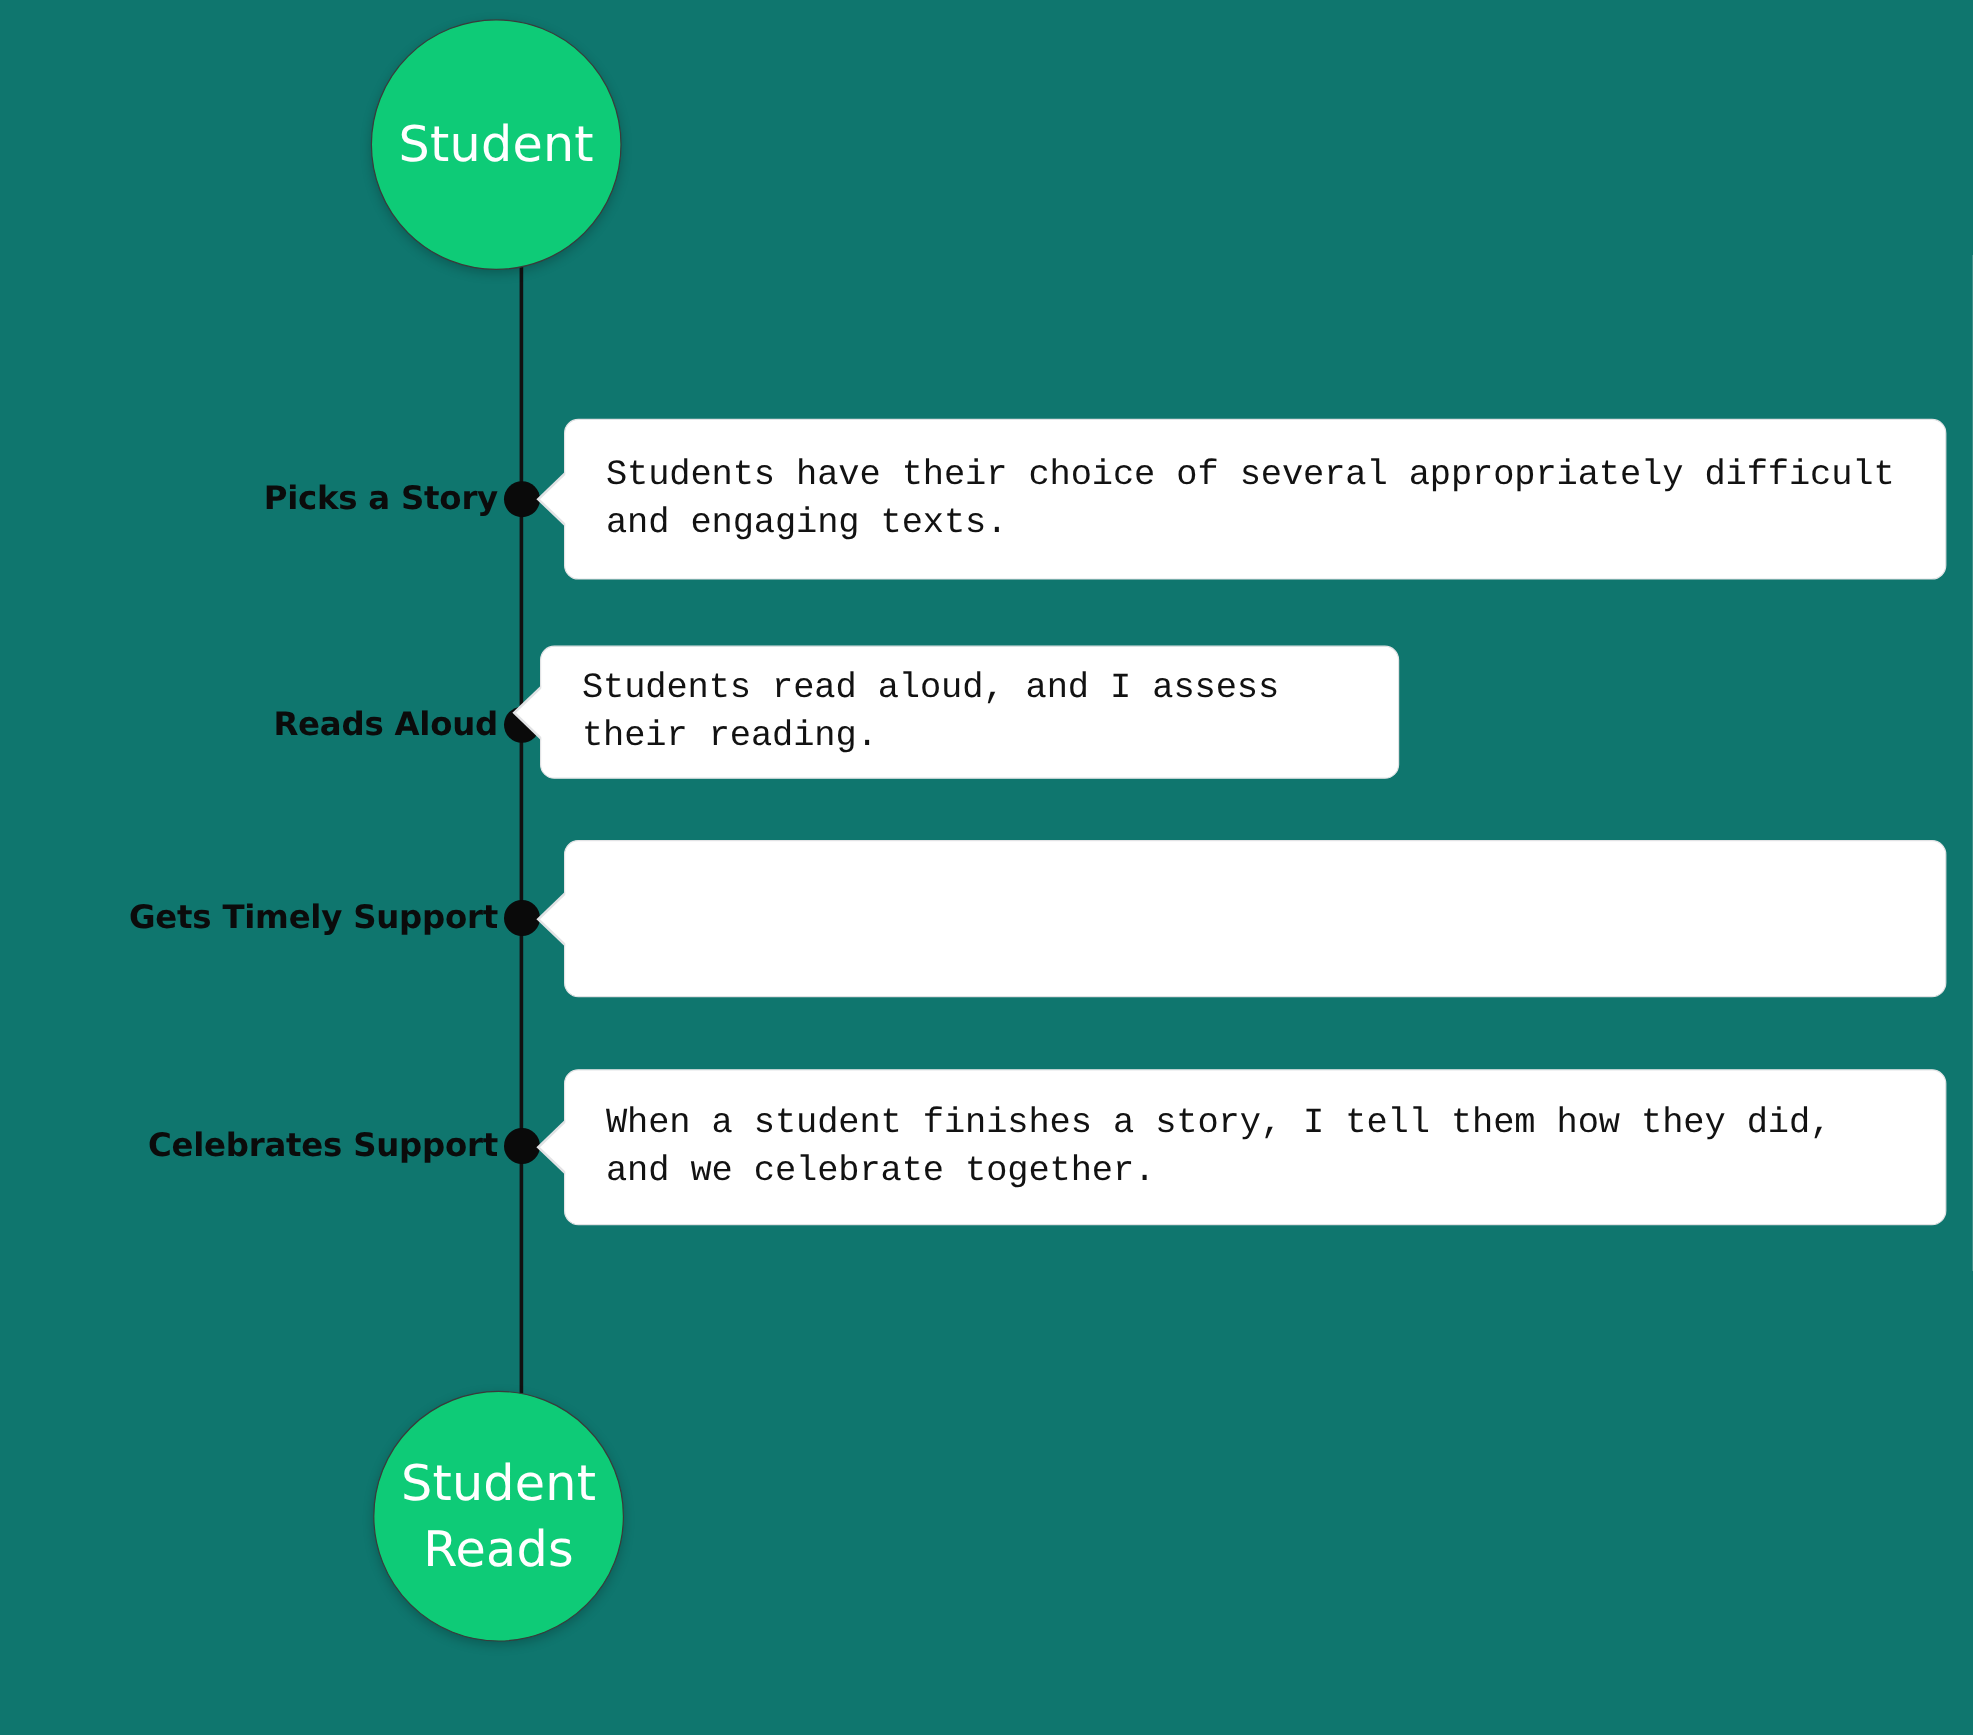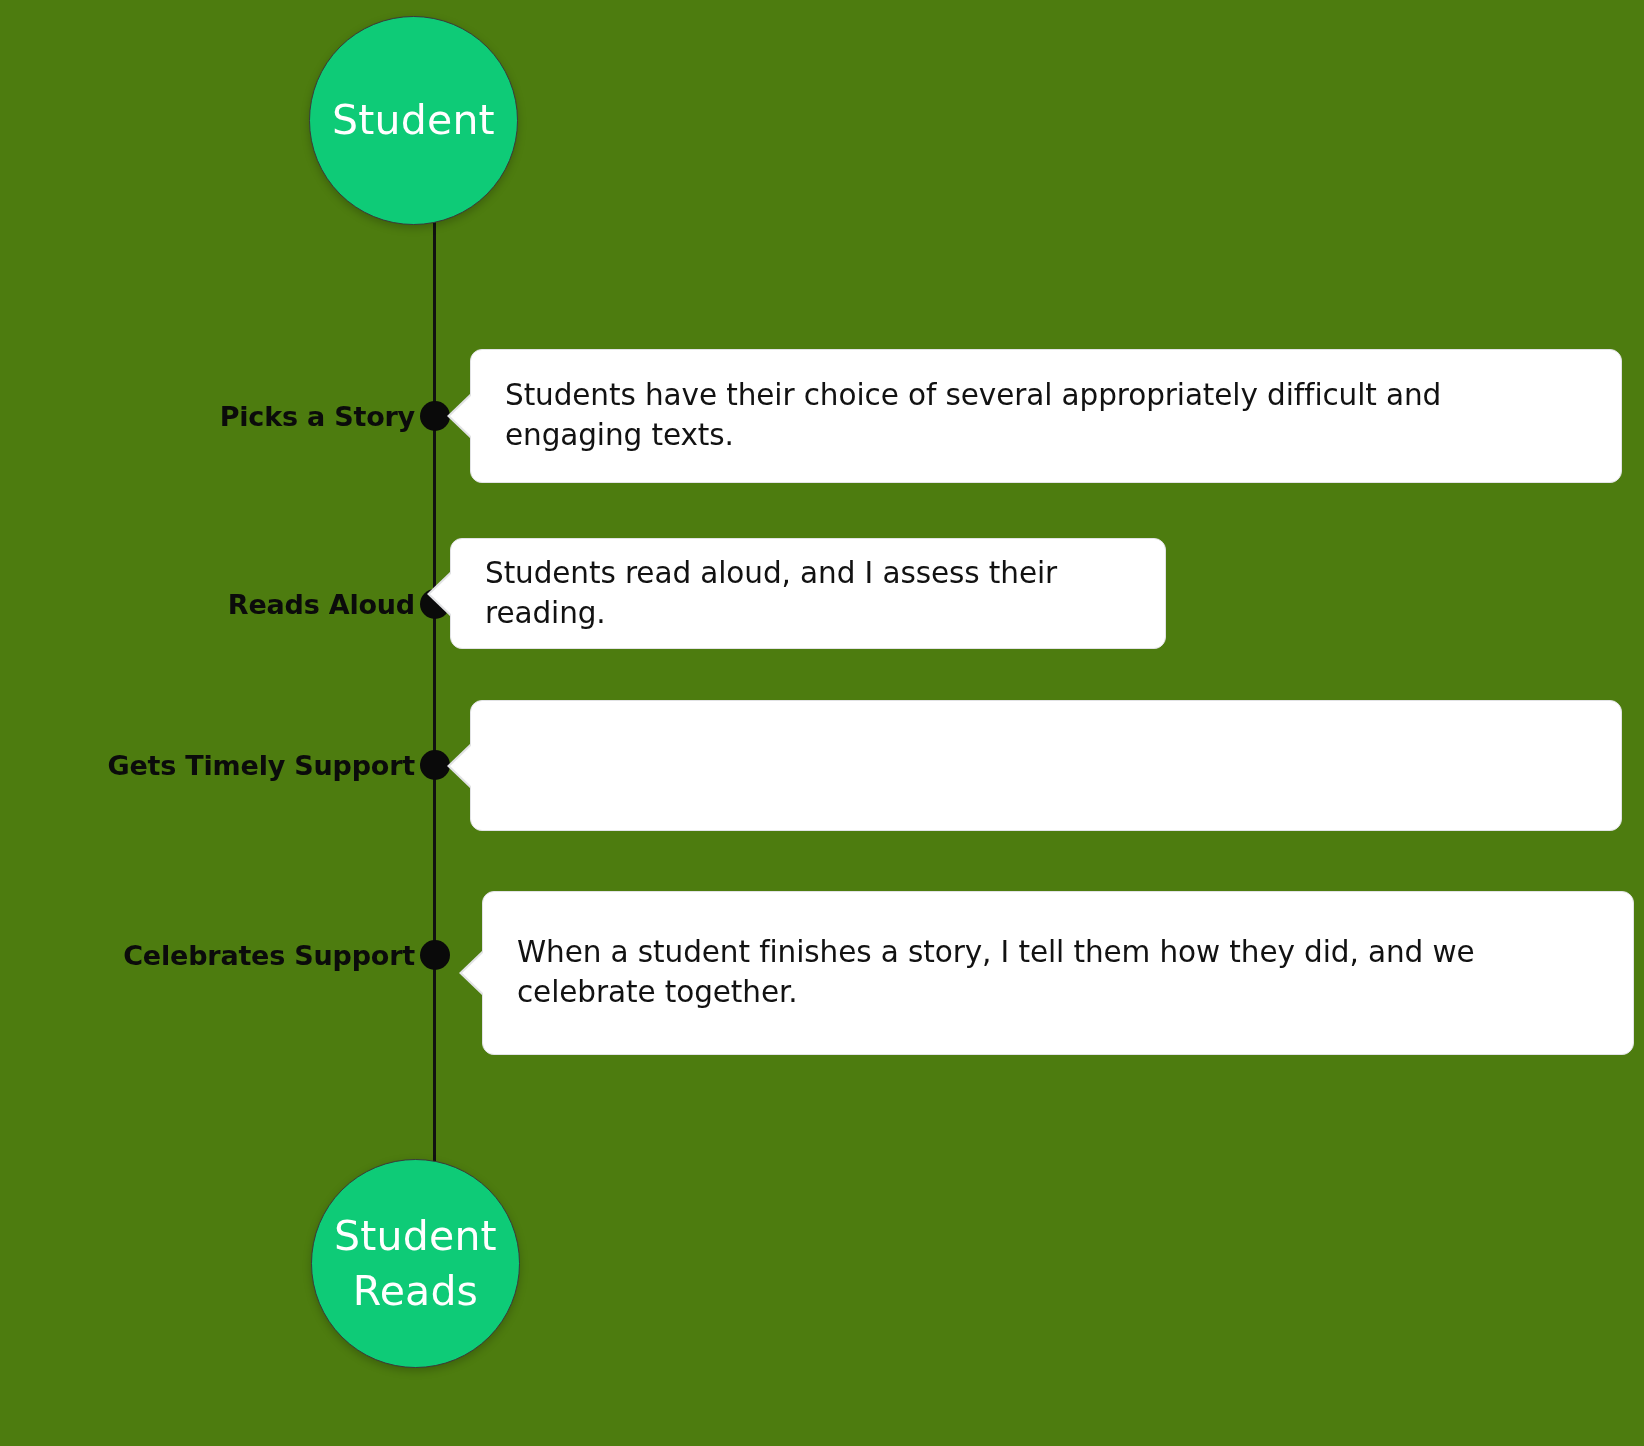--- a/index.html
+++ b/index.html
@@ -10,21 +10,21 @@
   body {
     width: 1644px;
     height: 1446px;
     font-family: "DejaVu Sans", sans-serif;
     overflow: hidden;
   }
   #stage {
     position: relative;
     width: 1644px;
     height: 1446px;
-    background: #4d7c0f;
+    background: #0f766e;
   }
 
   
   .spine {
     position: absolute;
     left: 433px;
     top: 222px;
     width: 3px;
     height: 962px;
     background: #111111;
@@ -92,20 +92,21 @@
   
   .bubble {
     position: absolute;
     background: #ffffff;
     border: 1.6px solid #e2e3e5;
     border-radius: 12px;
     box-sizing: border-box;
     display: flex;
     align-items: center;
     padding: 16px 34px;
+    font-family: Liberation Mono, monospace;
   }
   .bubble-text {
     font-size: 29.5px;
     line-height: 1.34;
     color: #121212;
     font-weight: 400;
     letter-spacing: -0.1px;
   }
   
   .tail-outer, .tail-inner {
@@ -164,21 +165,21 @@
     <div class="ms-dot"></div>
     <div class="bubble" style="left:470px; top:-65px; width:1152px; height:131px;">
       <span class="tail-outer"></span>
       <span class="tail-inner"></span>
     </div>
   </div>
 
   <div class="milestone" style="top:955px;">
     <div class="ms-label">Celebrates Support</div>
     <div class="ms-dot"></div>
-    <div class="bubble" style="left:482px; top:-64px; width:1152px; height:164px;">
+    <div class="bubble" style="left:470px; top:-64px; width:1152px; height:130px;">
       <span class="tail-outer"></span>
       <span class="tail-inner"></span>
       <div class="bubble-text">When a student finishes a story, I tell them how they did, and we celebrate together.</div>
     </div>
   </div>
 
   <div class="terminal bottom">
     <div>
       <span class="line1">Student</span>
       <span class="line2">Reads</span>

